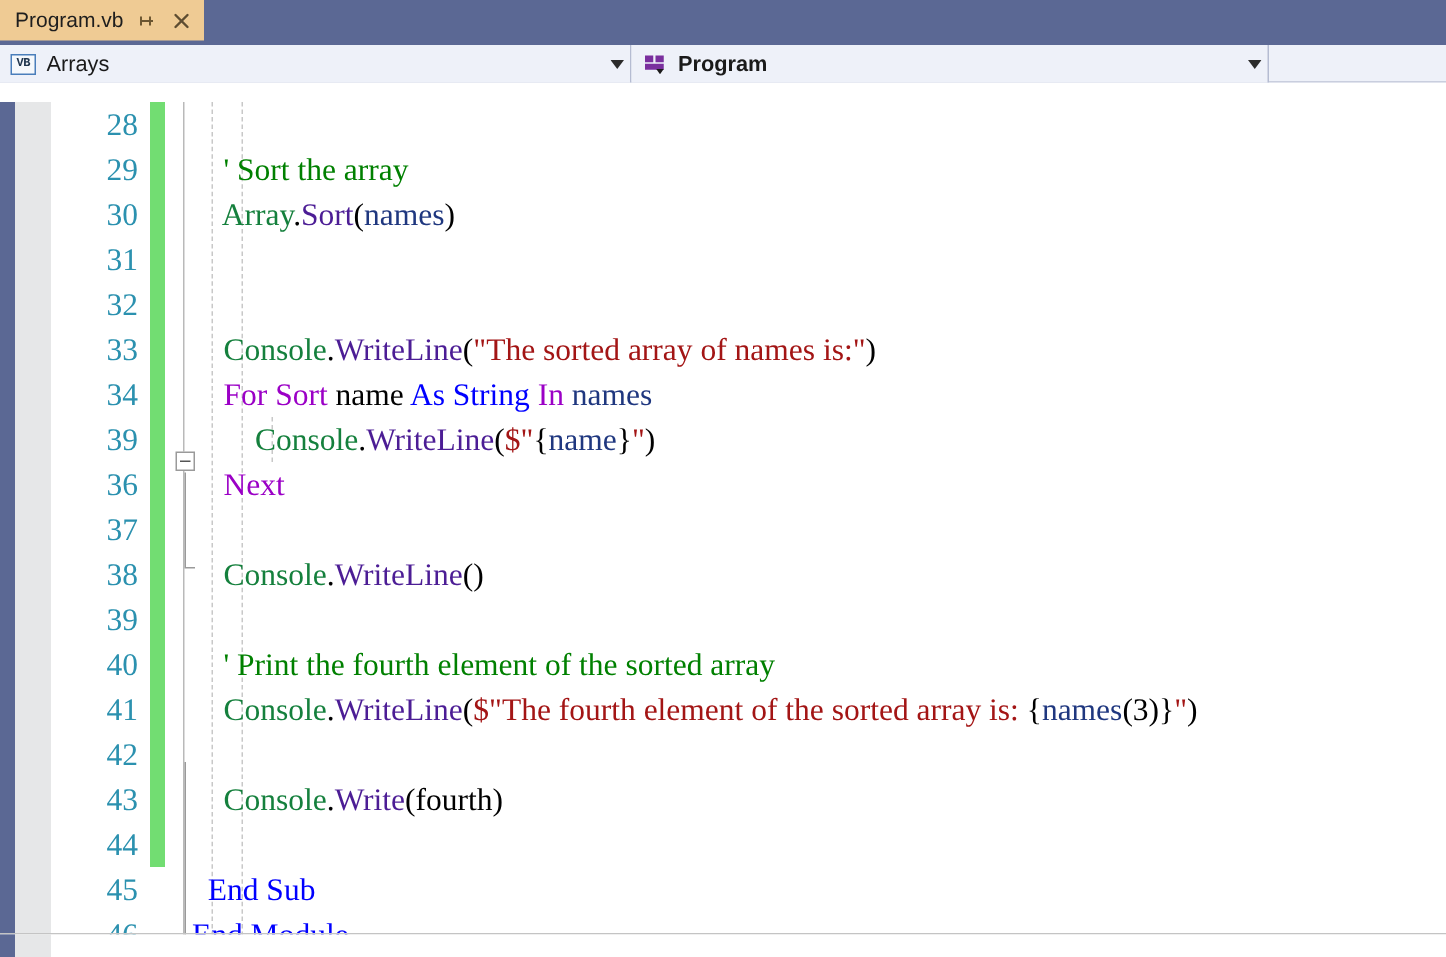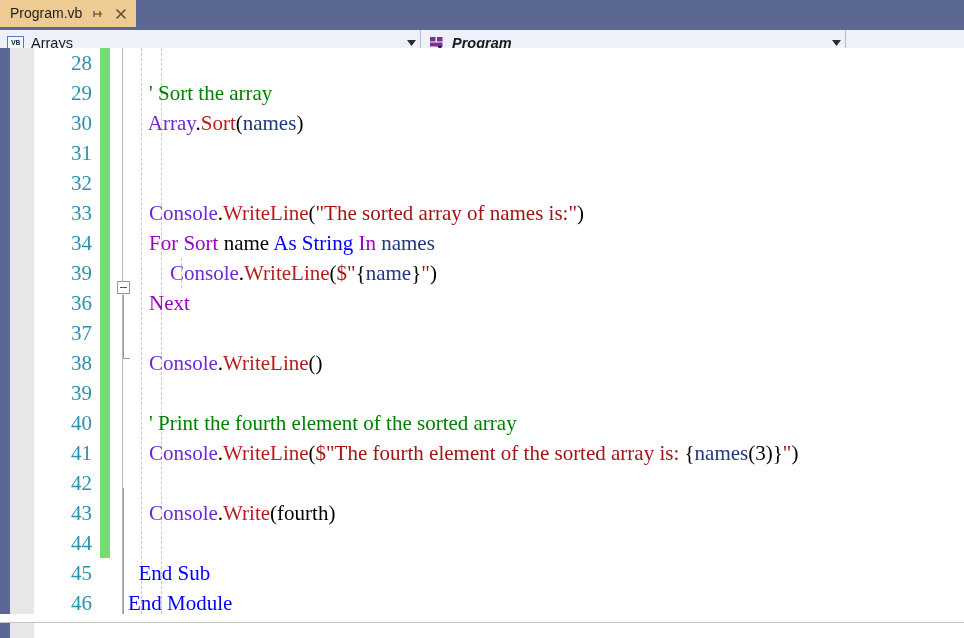--- a/index.html
+++ b/index.html
@@ -67,21 +67,21 @@
     display: flex;
     align-items: center;
     height: 25px;
     background: #eef1f9;
     border-right: 1px solid #b5bcd2;
     padding-left: 7px;
     cursor: default;
     position: relative;
   }
   .nav-combo.c1 { width: 421px; }
-  .nav-combo.c2 { width: 425px; font-style: italic; }
+  .nav-combo.c2 { width: 425px; }
   .nav-combo.c3 { width: 118px; border-right: none; }
   .nav-label {
     font-size: 14.5px;
     color: #1a1a1a;
     font-family: "Liberation Sans", sans-serif;
     margin-left: 7px;
     white-space: nowrap;
     overflow: hidden;
     flex: 1;
   }
@@ -111,21 +111,21 @@
     font-weight: bold;
     line-height: 12px;
     text-align: center;
     letter-spacing: -0.3px;
     font-family: Liberation Mono, monospace;
   }
 
   
   .editor {
     position: absolute;
-    left: 0; top: 48px;
+    left: 0; top: 68px;
     width: 964px; height: 566px;
     background: #ffffff;
     overflow: hidden;
   }
   
   .edge-strip {
     position: absolute;
     left: 0; top: 0;
     width: 10px; height: 566px;
     background: #5b6894;
@@ -261,22 +261,22 @@
     position: absolute;
     left: 10px; top: 623px;
     width: 24px; height: 15px;
     background: #e6e7e8;
   }
 
   
   .t-comment  { color: #008000; }
   .t-keyword  { color: #9b00c6; }
   .t-kw-blue  { color: #0000ff; }
-  .t-class    { color: #6d28d9; }
-  .t-method   { color: #b91c1c; }
+  .t-class    { color: #15803d; }
+  .t-method   { color: #4c1d95; }
   .t-string   { color: #a31515; }
   .t-ident    { color: #1f377f; }
   .t-plain    { color: #000000; }
 </style>
 </head>
 <body>
 
 <div id="app">
 
   <div class="tabstrip">

